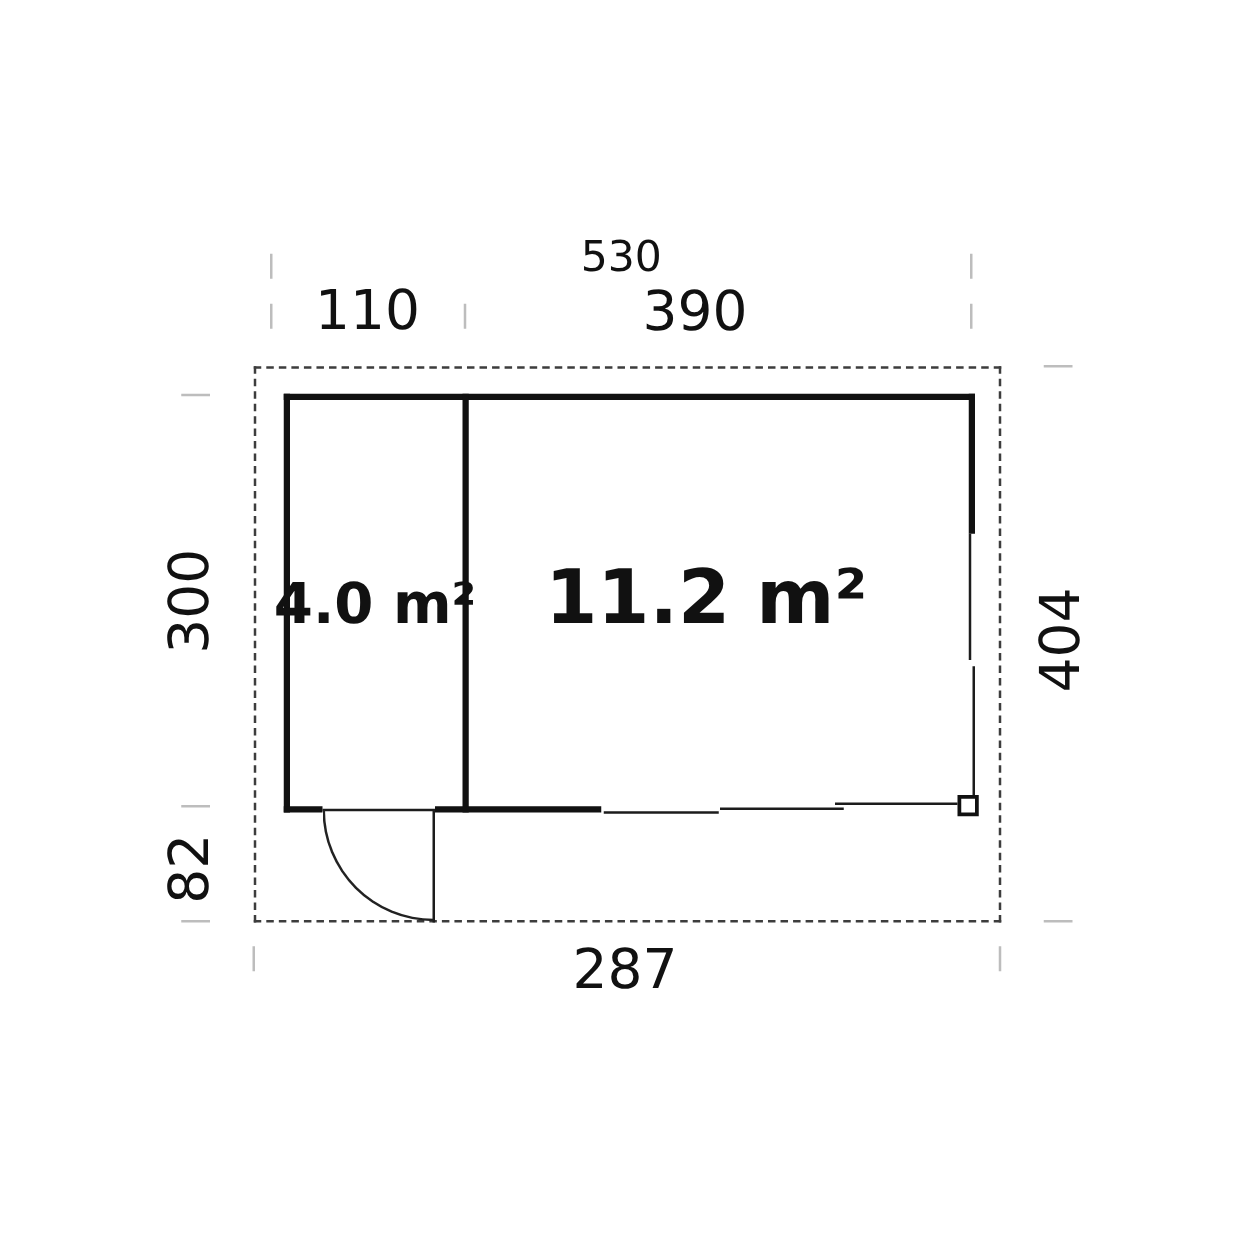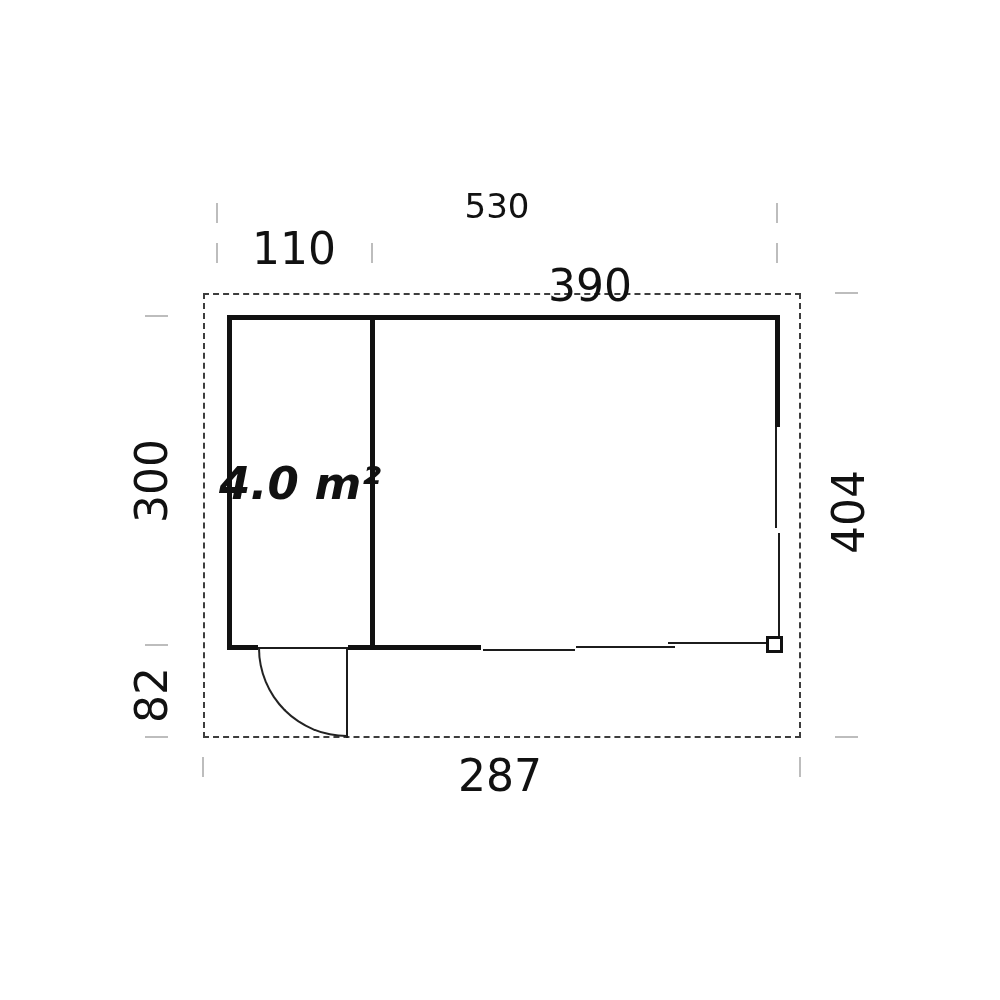--- a/index.html
+++ b/index.html
@@ -25,21 +25,20 @@
   }
   .dim-label.small{font-size:34px;}
   .dim-label.vert{transform:translate(-50%,-50%) rotate(-90deg);}
   .room-label{
     position:absolute;
     font-weight:bold;
     line-height:1;
     white-space:nowrap;
     transform:translate(-50%,-50%);
     color:#111;
-    font-style:italic;
   }
   .dashed-outline{
     position:absolute;
     left:203px;top:293px;width:594px;height:441px;
     border:2px dashed #3d3d3d;
   }
   .door-arc{
     position:absolute;
     left:258px;top:648px;width:89px;height:89px;
     border-left:2px solid #222;
@@ -88,21 +87,22 @@
   <div class="tick-h" style="left:145px;top:315px;"></div>
   <div class="tick-h" style="left:145px;top:644px;"></div>
   <div class="tick-h" style="left:145px;top:736px;"></div>
   <div class="tick-h" style="left:835px;top:292px;"></div>
   <div class="tick-h" style="left:835px;top:736px;"></div>
   <div class="tick-v" style="left:202px;top:757px;"></div>
   <div class="tick-v" style="left:799px;top:757px;"></div>
 
   <div class="dim-label small" style="left:497px;top:206px;">530</div>
   <div class="dim-label" style="left:294px;top:249px;">110</div>
-  <div class="dim-label" style="left:590px;top:250px;margin-top:36px;">390</div>
+  <div class="dim-label" style="left:556px;top:250px;">390</div>
   <div class="dim-label vert" style="left:152px;top:481px;">300</div>
   <div class="dim-label vert" style="left:152px;top:695px;">82</div>
   <div class="dim-label vert" style="left:849px;top:512px;">404</div>
   <div class="dim-label" style="left:500px;top:776px;">287</div>
 
   <div class="room-label" style="left:300px;top:483px;font-size:45px;">4.0 m²</div>
+  <div class="room-label" style="left:565px;top:478px;font-size:60px;">11.2 m²</div>
 
 </div>
 
 </body></html>

